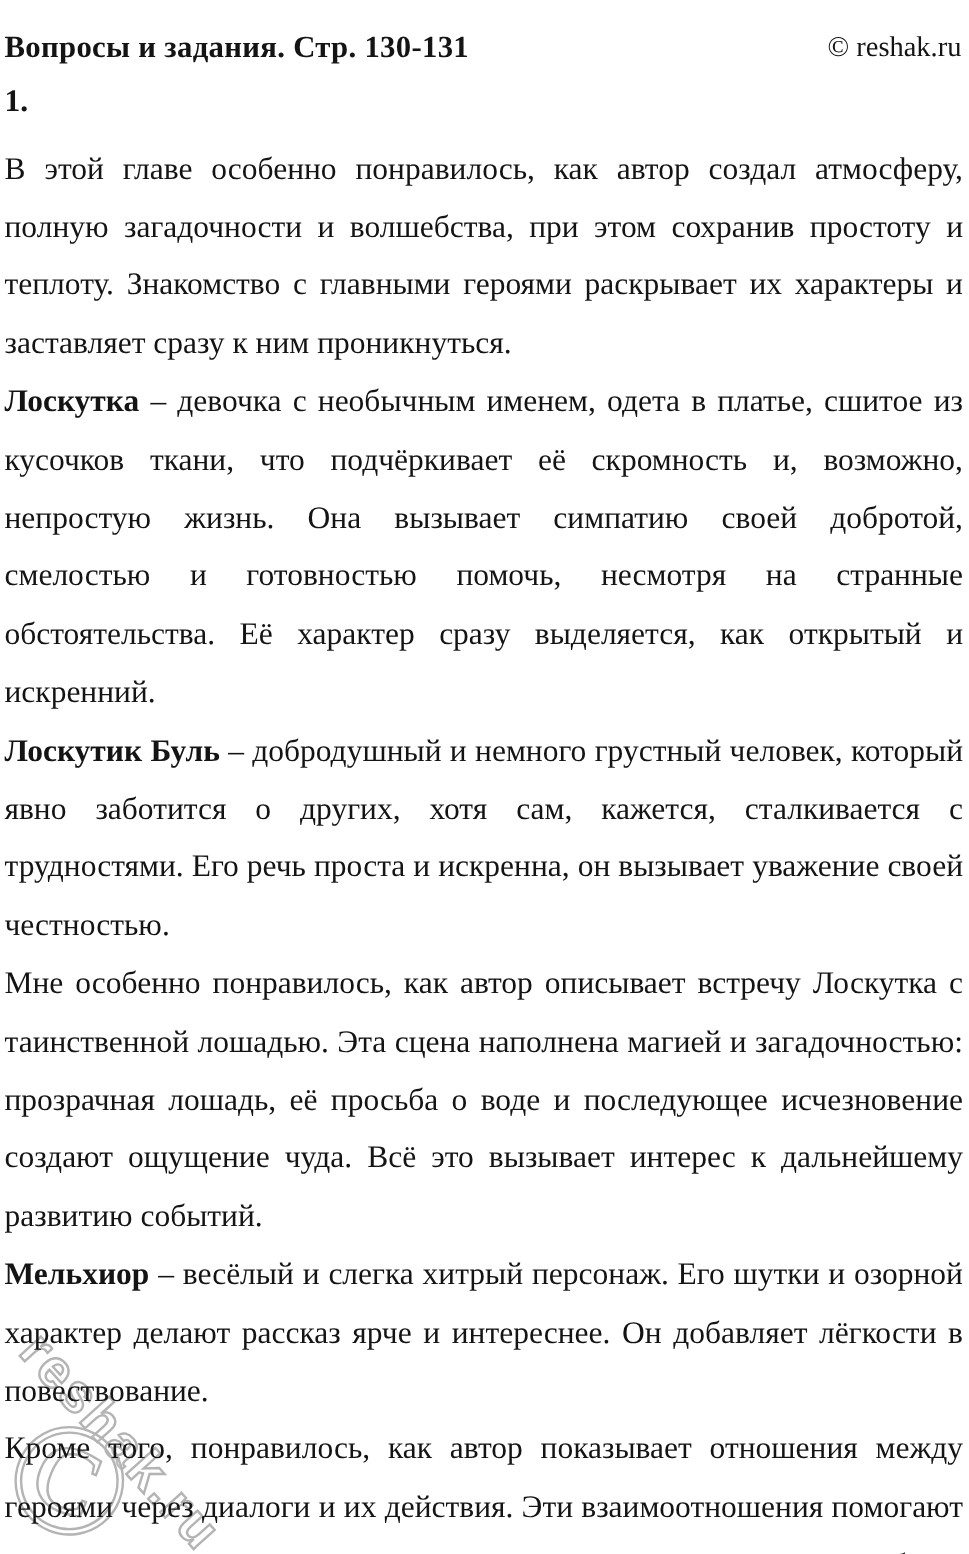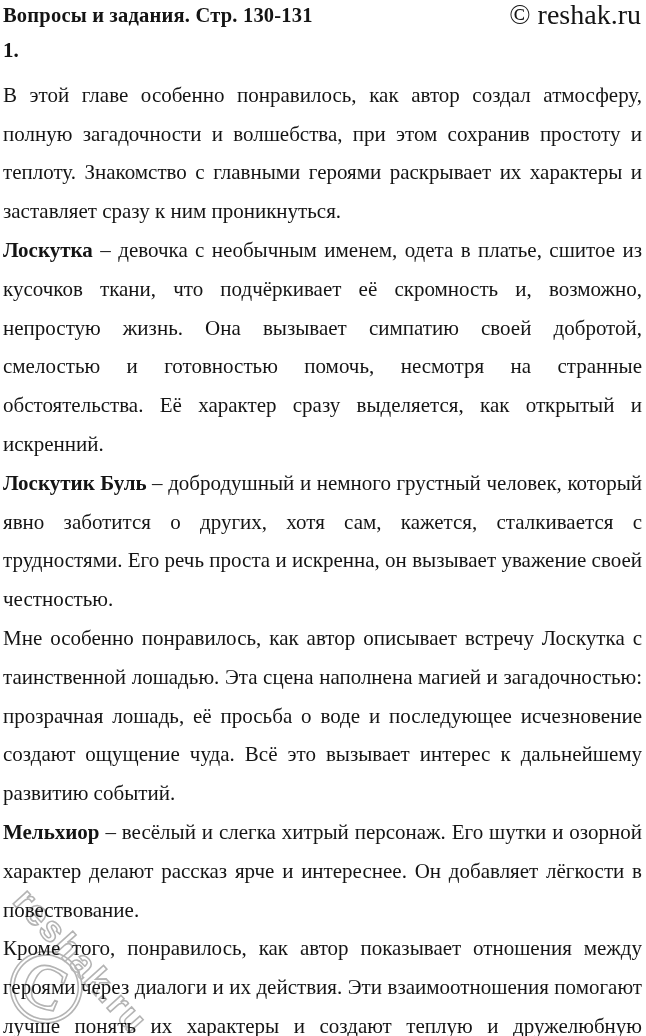--- a/index.html
+++ b/index.html
@@ -9,25 +9,25 @@
     overflow: hidden;
     position: relative;
     font-family: "Liberation Serif", serif;
     color: #141414;
   }
   .page { position: relative; width: 646px; height: 1036px; }
 
   .header {
     position: relative; z-index: 2;
     display: flex; justify-content: space-between; align-items: flex-start;
-    padding: 3px 5px 0 3px;
+    padding: 20px 5px 0 3px;
     line-height: 24px;
   }
   .header .title { font-weight: bold; font-size: 20.5px; letter-spacing: 0.2px; }
-  .header .copyright { font-size: 28px; }
+  .header .copyright { font-size: 19px; }
 
   .content {
     position: relative; z-index: 2;
     margin: 4px 4px 0 3px;
     font-size: 21px;
     line-height: 38.8px;
     text-align: justify;
     hyphens: none;
   }
   .qnum { font-weight: bold; margin: 0 0 6px 0; }

